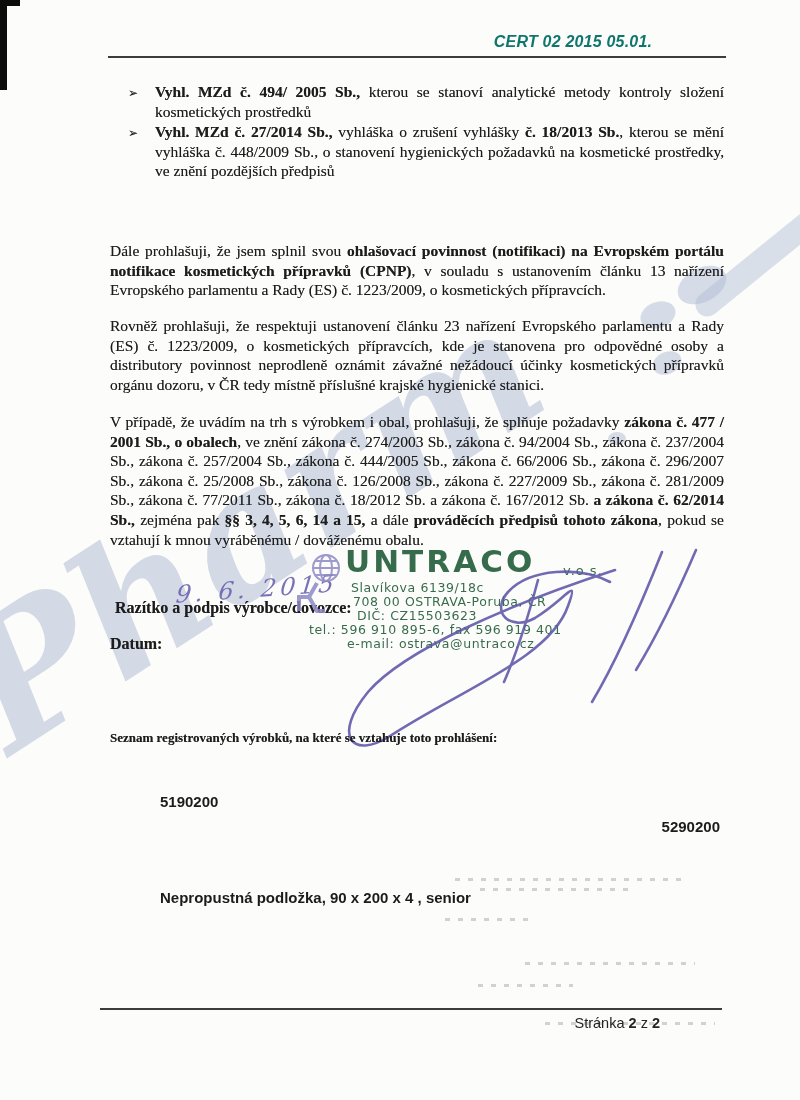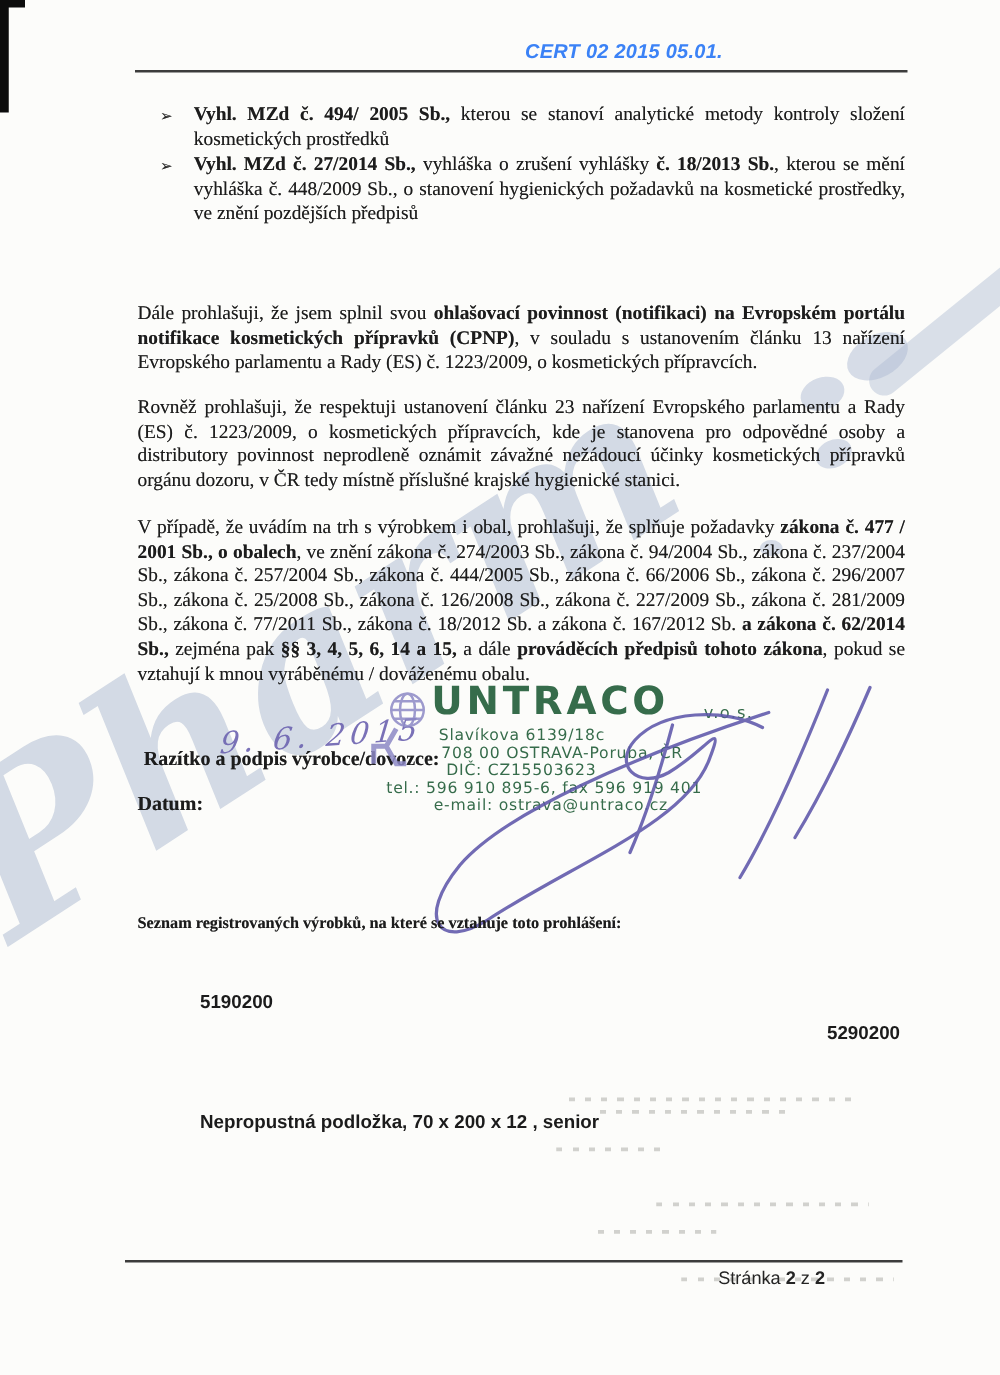--- a/index.html
+++ b/index.html
@@ -8,23 +8,23 @@
     background:#fcfcfa;
     font-family:"Liberation Serif", serif;
     color:#1c1c1c;
   }
   .abs{position:absolute;}
   
   .corner-v{left:0;top:0;width:7px;height:90px;background:#0c0c0c;}
   .corner-h{left:0;top:0;width:20px;height:6px;background:#0c0c0c;}
   
   .doc-code{
-    left:420px;top:33px;width:306px;text-align:left;
+    left:420px;top:33px;width:306px;text-align:center;
     font-family:"Liberation Sans", sans-serif;font-style:italic;font-weight:600;
-    font-size:16px;color:#3b82f6;letter-spacing:.2px;
+    font-size:16px;color:#0f766e;letter-spacing:.2px;
   }
   .header-rule{left:108px;top:56px;width:618px;height:2px;background:#3c3c3c;}
   
   .bodytext{
     font-size:15.5px;line-height:19.6px;text-align:justify;
     text-shadow:0 0 .4px rgba(20,20,20,.55);
   }
   .b{font-weight:bold;}
   .bullet-item{left:128px;width:596px;display:flex;}
   .bullet-marker{flex:0 0 27px;font-family:"DejaVu Sans", sans-serif;font-size:12px;padding-top:2px;color:#2a2a2a;}
@@ -144,21 +144,21 @@
     <path d="M330 42 C 300 26, 250 28, 228 52 C 210 72, 230 92, 255 78 C 285 60, 300 34, 288 66 C 270 118, 180 150, 110 196 C 72 220, 52 196, 88 152 C 124 110, 230 64, 335 30"></path>
     <path d="M382 12 C 362 62, 336 122, 312 162"></path>
     <path d="M416 10 C 398 52, 378 94, 356 130"></path>
     <path d="M258 40 C 250 70, 238 110, 224 142"></path>
   </g>
 </svg>
 
 <div class="abs products-heading">Seznam registrovaných výrobků, na které se vztahuje toto prohlášení:</div>
 <div class="abs product-row" style="top:793px;">
   <span class="product-code">5190200</span>
-  <span>Nepropustná podložka, 70 x 200 x 12 , senior</span>
+  <span>Nepropustná podložka, 90 x 200 x 4 , senior</span>
 </div>
 <div class="abs product-row" style="top:818px;text-align:right;">
   <span class="product-code">5290200</span>
 </div>
 
 <div class="abs smudge sm1"></div>
 <div class="abs smudge sm2"></div>
 <div class="abs smudge sm3"></div>
 <div class="abs smudge sm4"></div>
 <div class="abs smudge sm5"></div>

